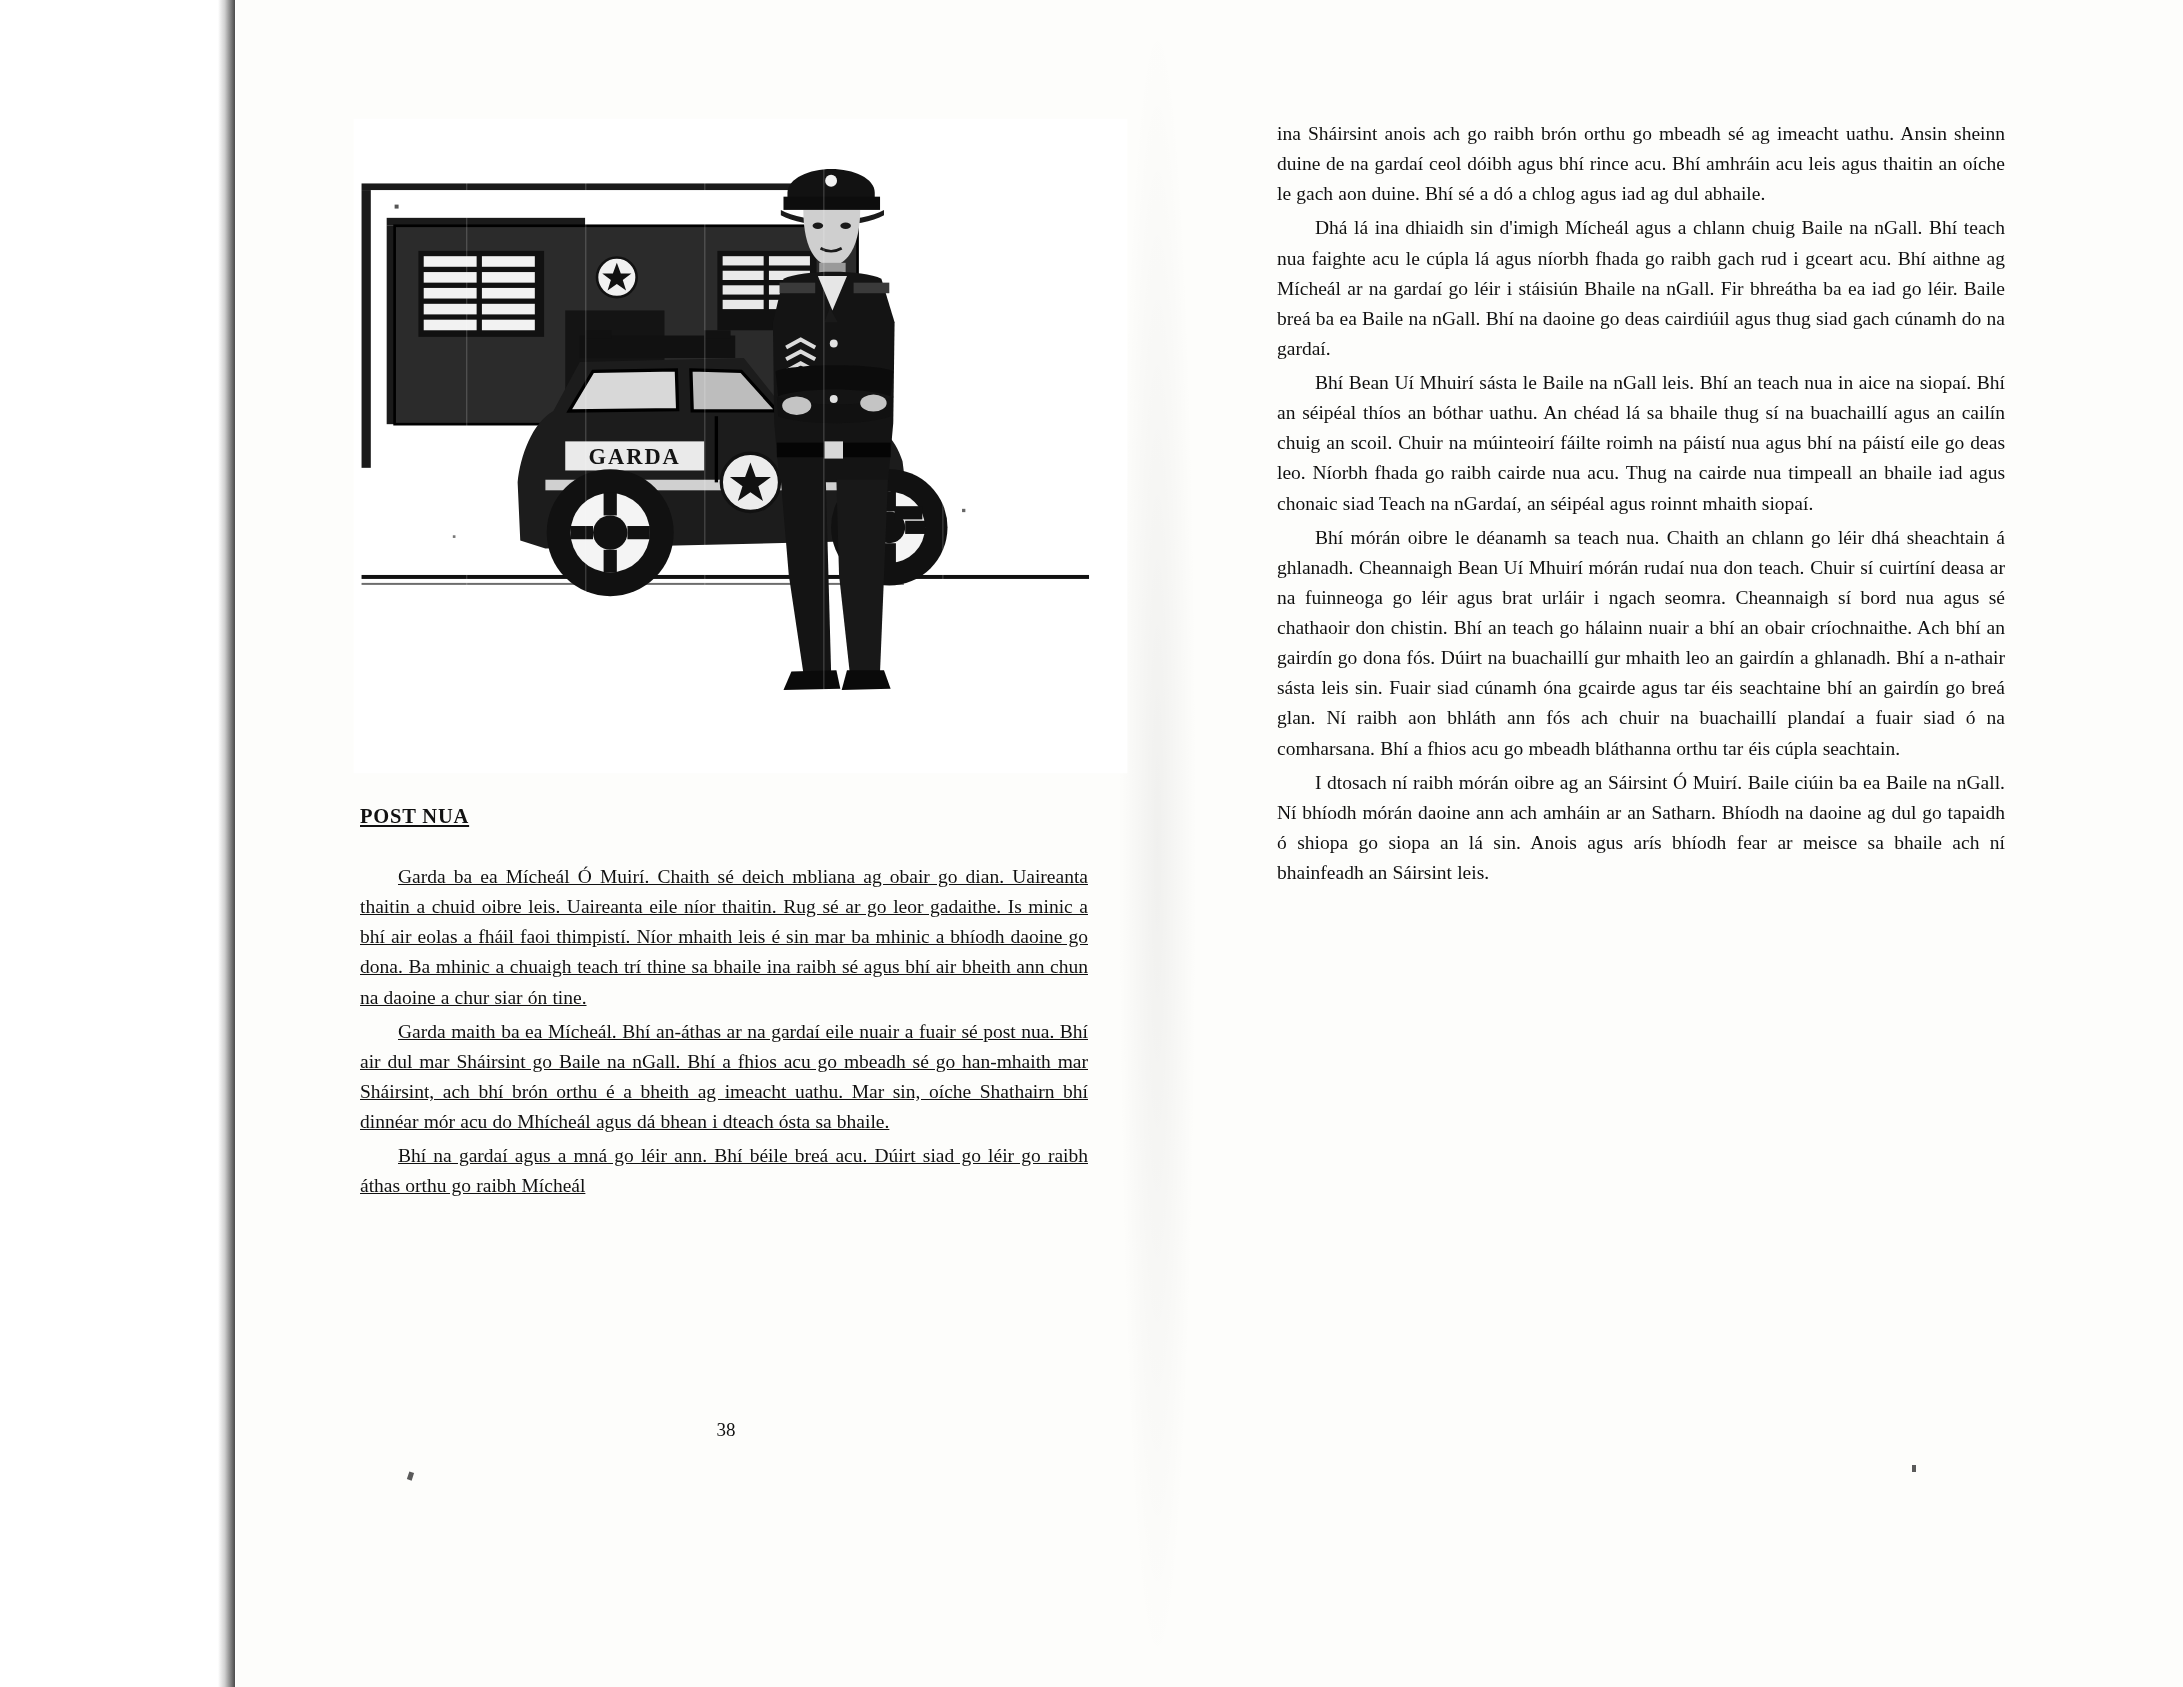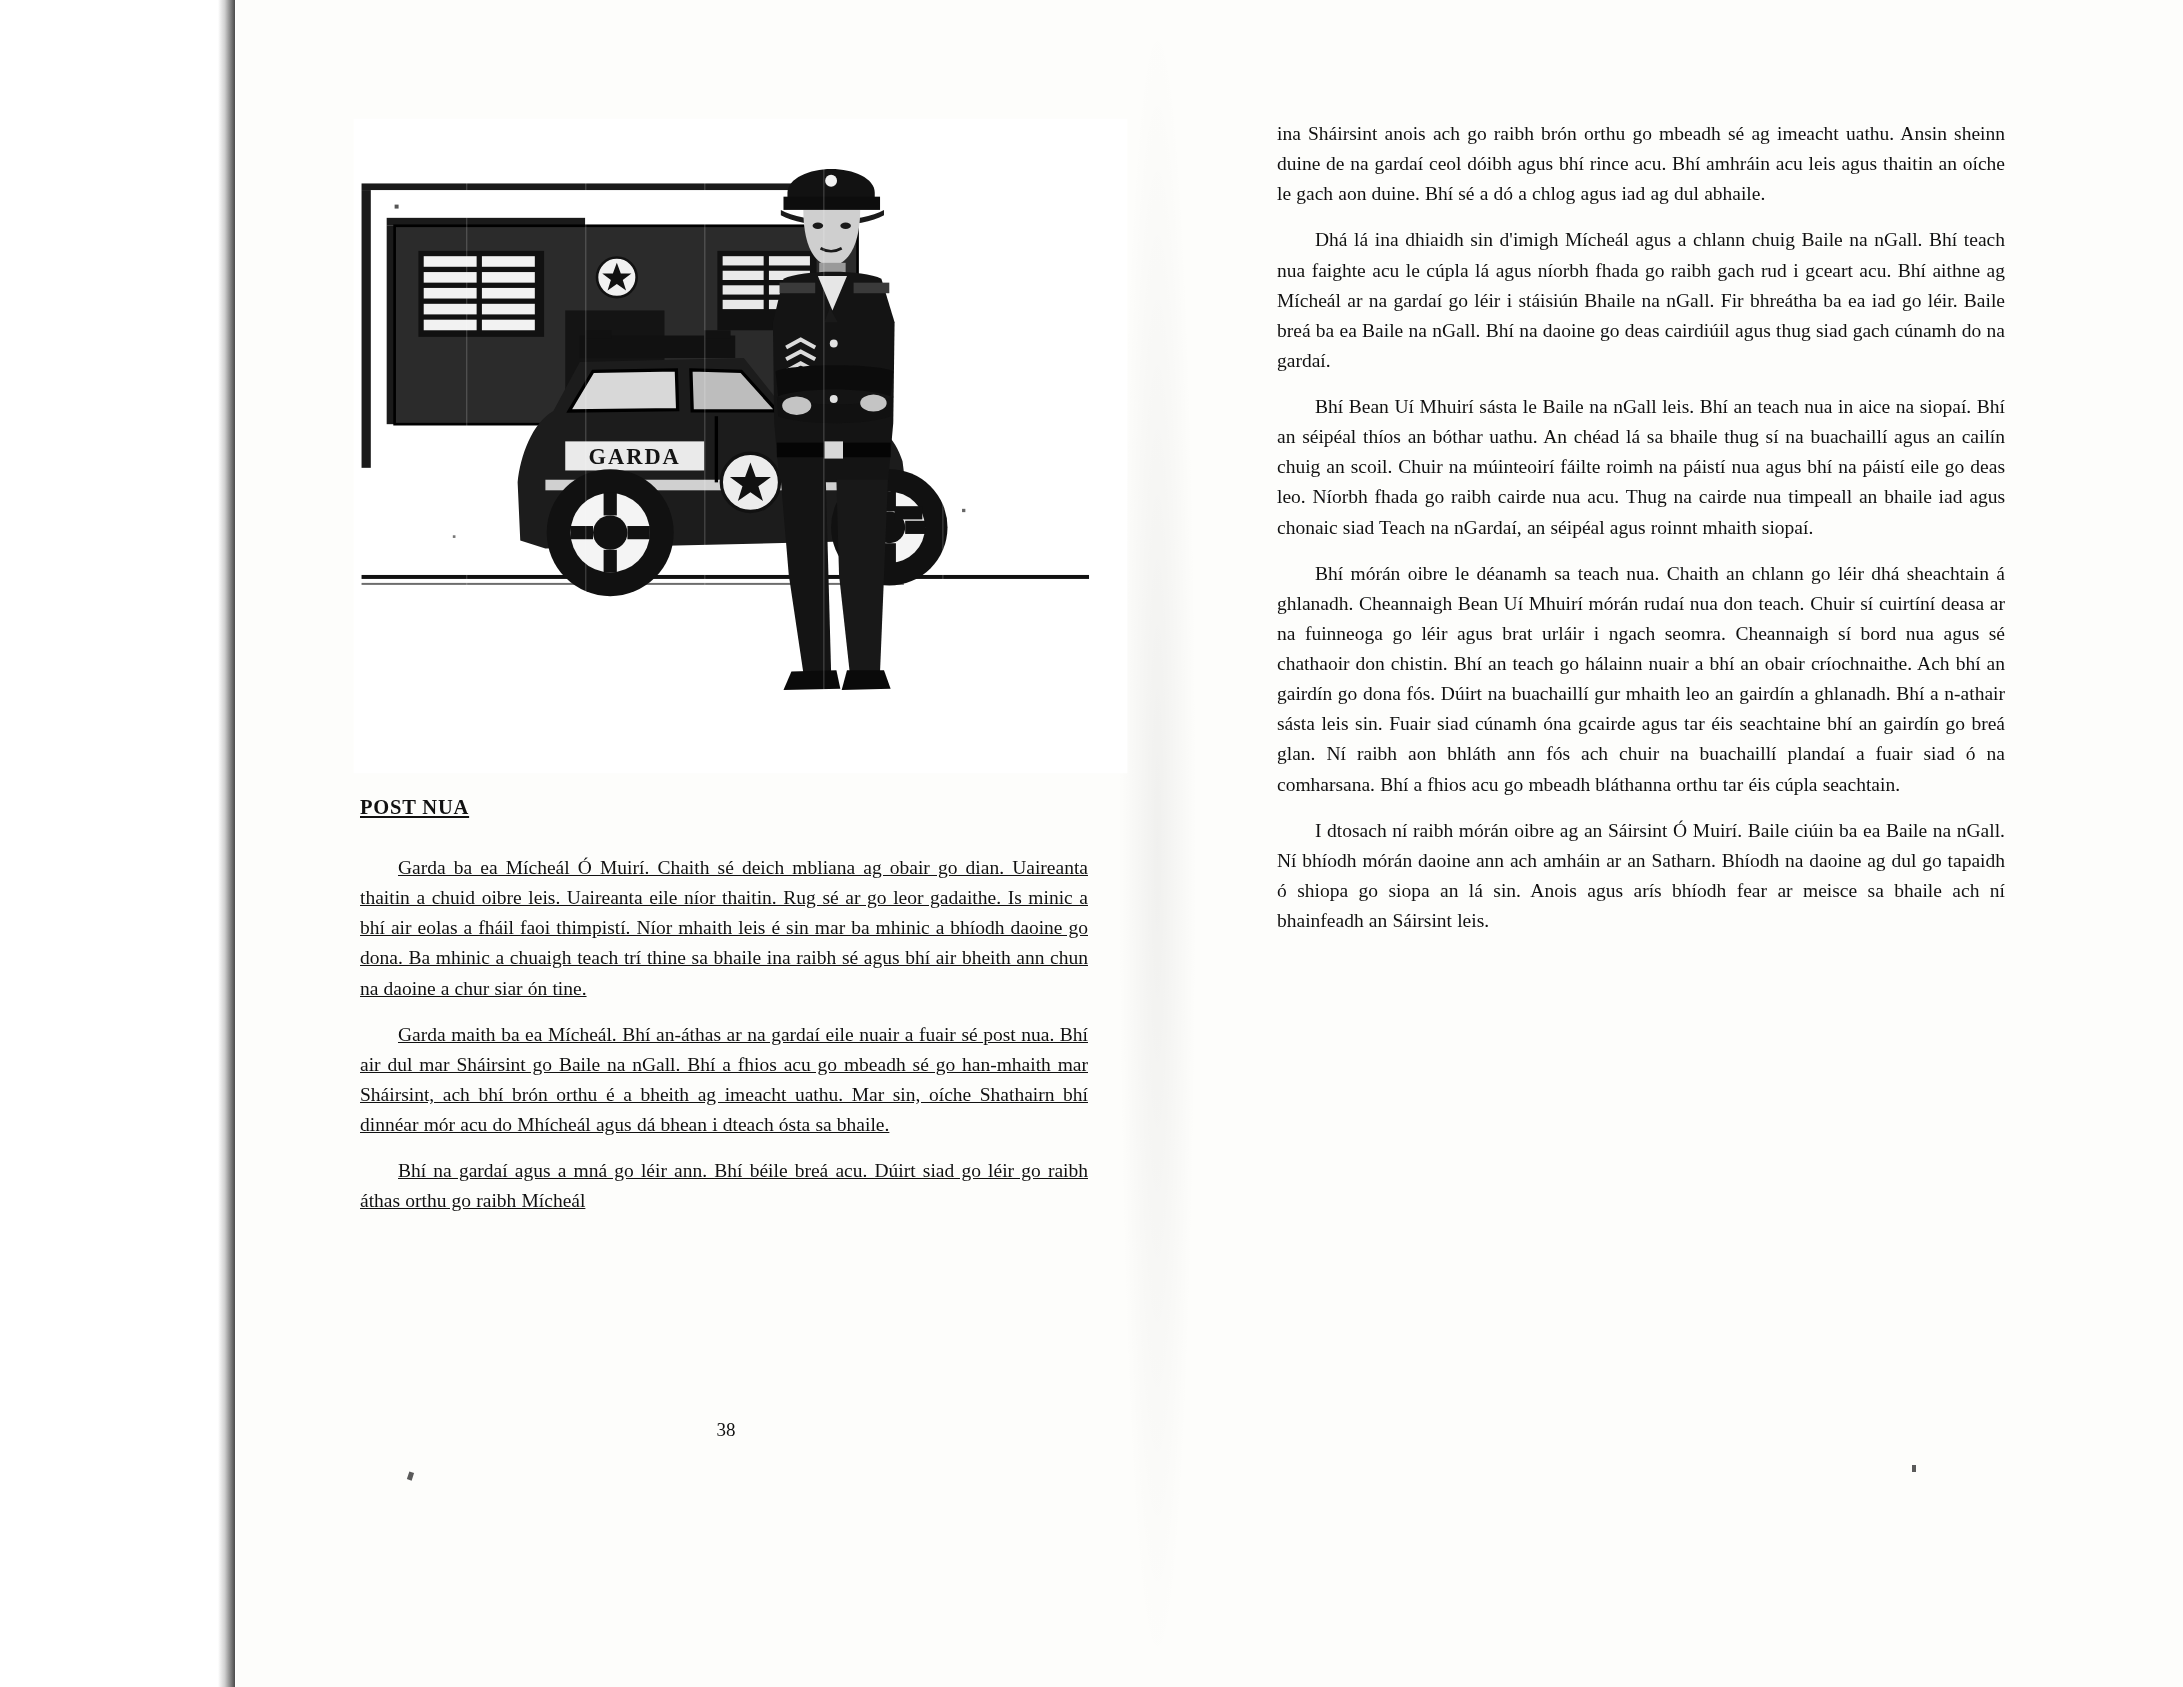--- a/index.html
+++ b/index.html
@@ -64,33 +64,33 @@
     margin-left: -13.2px;
     position: relative;
   }
   .illustration svg { display: block; }
 
   .section-title {
     font-family: "Liberation Serif", serif;
     font-weight: bold;
     font-size: 20.5px;
     letter-spacing: 0.8px;
-    margin: 16px 0 34px 0;
+    margin: 25px 0 34px 0;
   }
 
   p.body {
     font-size: 19.5px;
     line-height: 1.545;
     text-align: justify;
     text-justify: inter-word;
     margin: 0;
     text-indent: 38px;
     word-spacing: 0.3px;
   }
-  p.body + p.body { margin-top: 16px; }
+  p.body + p.body { margin-top: 4px; }
   p.body.first-right { text-indent: 0; }
 
   .folio {
     position: absolute;
     top: 1419px;
     width: 728px;
     text-align: center;
     font-size: 19px;
   }
   .page-left .folio  { left: 126px; }

